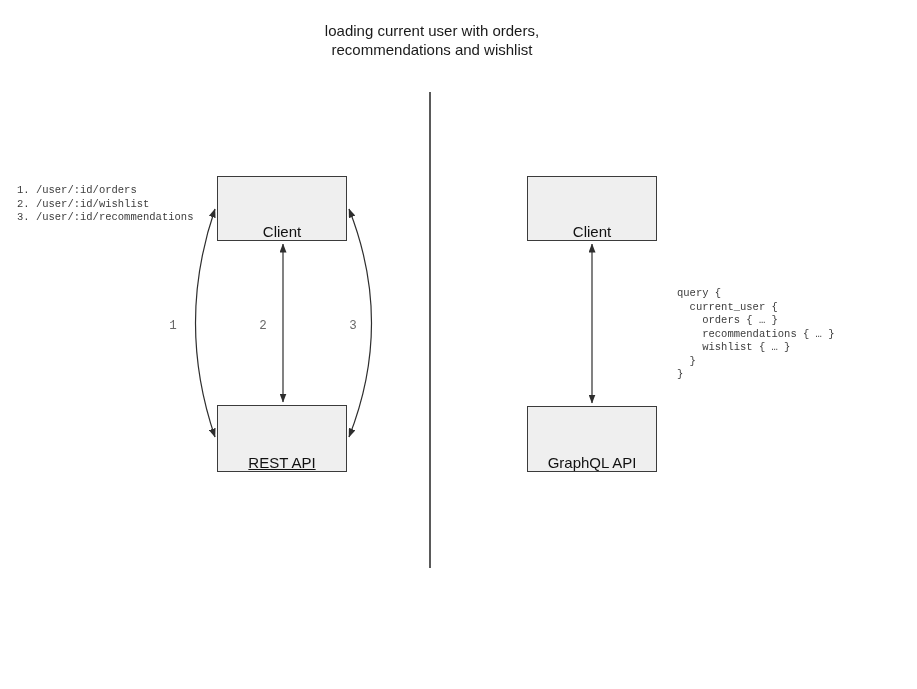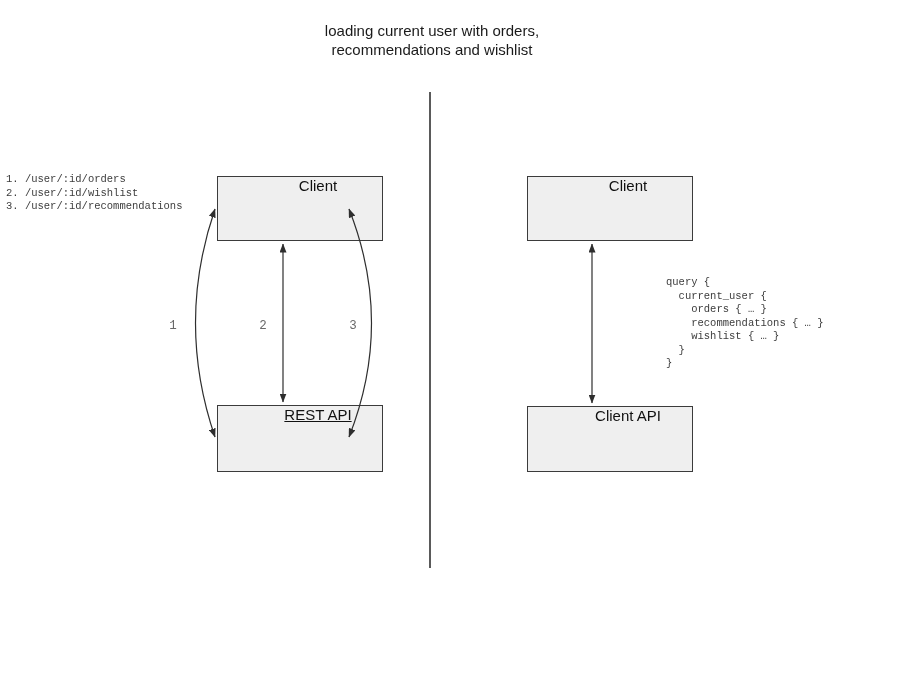--- a/index.html
+++ b/index.html
@@ -30,33 +30,32 @@
     height: 476px;
     background: #5a5a5a;
   }
   .box {
     position: absolute;
     width: 128px;
     height: 63px;
     background: #efefef;
     border: 1px solid #3b3b3b;
     display: flex;
-    align-items: flex-start;
+    align-items: flex-end;
     justify-content: center;
     font-size: 15px;
     color: #111111;
-    padding-left: 36px;
   }
   .box-client-left  { left: 217px; top: 176px; }
   .box-rest-api     { left: 217px; top: 405px; height: 65px; text-decoration: underline; }
   .box-client-right { left: 527px; top: 176px; }
   .box-graphql-api  { left: 527px; top: 406px; height: 64px; }
   pre.mono {
     position: absolute;
-    margin: 0;
+    margin: 11px;
     font-family: "Liberation Mono", monospace;
     font-size: 10.5px;
     line-height: 13.5px;
     color: #3d3d3d;
     white-space: pre;
   }
   .endpoints { left: 6px; top: 173px; }
   .query     { left: 666px; top: 276px; line-height: 13.7px; }
   .arrow-num {
     position: absolute;
@@ -98,21 +97,21 @@
 
   <span class="arrow-num num-1">1</span>
   <span class="arrow-num num-2">2</span>
   <span class="arrow-num num-3">3</span>
 
   <div class="box box-client-right">
     <span>Client</span>
   </div>
 
   <div class="box box-graphql-api">
-    <span>Client API</span>
+    <span>GraphQL API</span>
   </div>
 
   <pre class="mono query">query {
   current_user {
     orders { … }
     recommendations { … }
     wishlist { … }
   }
 }</pre>
 

